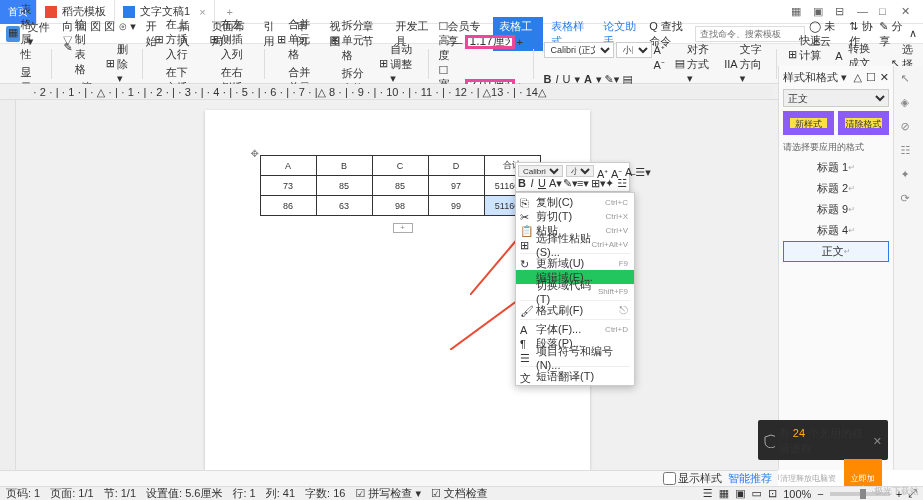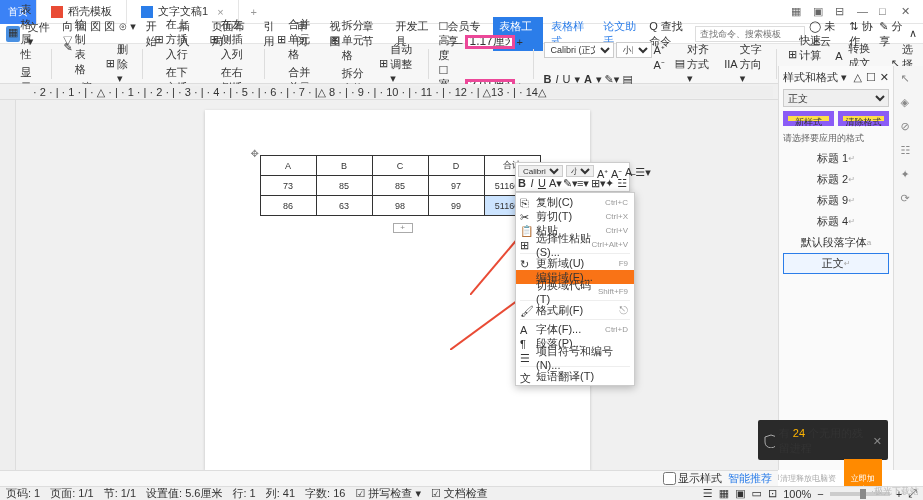--- a/index.html
+++ b/index.html
@@ -1,18 +1,18 @@
 <!DOCTYPE html>
 <html><head>
 <meta charset="utf-8">
 <style>
 *{box-sizing:border-box;margin:0;padding:0;font-family:"Microsoft YaHei",SimSun,sans-serif;font-size:11px;color:#333}
 body{background:#fff;width:923px;height:500px;overflow:hidden;position:relative}
 .titlebar{height:24px;background:#fff;display:flex;align-items:center;border-bottom:1px solid #e5e5e5}
-.tab{height:24px;padding:0 14px;display:flex;align-items:center;gap:5px;border-right:1px solid #e5e5e5;font-size:10px}
+.tab{height:24px;padding:0 8px;display:flex;align-items:center;gap:5px;border-right:1px solid #e5e5e5;font-size:10px}
 .tab.active{background:#fff}
 .tab-icon{width:12px;height:12px;display:inline-block}
 .tab-home{background:#3b82f6;color:#fff;padding:0 8px}
 .tab-red{background:#e94b35}
 .tab-blue{background:#2b7de9}
 .tab-close{color:#999;margin-left:4px}
 .tab-add{padding:0 12px;color:#999}
 .titlebar-right{margin-left:auto;display:flex;gap:8px;padding-right:8px;align-items:center}
 .ti{width:14px;height:14px;display:inline-block;color:#666}
 .menubar{height:20px;display:flex;align-items:center;gap:2px;padding:0 6px;border-bottom:1px solid #e5e5e5;font-size:10px}
@@ -41,31 +41,31 @@
 .addrow{position:absolute;top:113px;left:188px;width:20px;height:10px;border:1px solid #aaa;font-size:8px;text-align:center;line-height:8px;color:#888}
 .anchor{position:absolute;top:38px;left:46px;width:10px;height:10px;color:#888;font-size:10px}
 .arrow1{position:absolute;top:115px;left:265px;width:60px;height:70px;pointer-events:none}
 .arrow2{position:absolute;top:180px;left:245px;width:80px;height:60px;pointer-events:none}
 .mini-toolbar{position:absolute;top:162px;left:515px;width:115px;height:30px;background:#fff;border:1px solid #ccc;box-shadow:0 2px 6px rgba(0,0,0,.2);display:flex;flex-direction:column;padding:2px;font-size:9px}
 .mt-row{display:flex;gap:3px;align-items:center}
 .mt-sel{border:1px solid #ccc;height:12px;font-size:8px;width:45px}
 .mt-btn{width:11px;height:11px;display:inline-block;text-align:center}
 .ctx{position:absolute;top:192px;left:515px;width:120px;background:#fff;border:1px solid #ccc;box-shadow:0 2px 8px rgba(0,0,0,.25);padding:2px 0;font-size:9px}
 .ctx-item{display:flex;align-items:center;height:14px;padding:0 6px 0 20px;position:relative}
-.ctx-item.hl{background:#f97316}
+.ctx-item.hl{background:#22c55e}
 .ctx-ico{position:absolute;left:4px;width:10px;height:10px}
 .ctx-sc{margin-left:auto;color:#999;font-size:8px}
 .ctx-sep{height:1px;background:#eee;margin:2px 4px}
 .ctx-arr{margin-left:auto;color:#999}
 .panel{position:absolute;top:66px;right:30px;width:115px;bottom:30px;background:#fafafa;border-left:1px solid #ddd;padding:4px;font-size:10px}
 .panel-title{display:flex;align-items:center;gap:4px;color:#666;margin-bottom:4px}
 .panel-close{margin-left:auto;display:flex;gap:4px}
 .panel-sel{width:100%;border:1px solid #ccc;height:18px;font-size:10px;margin-bottom:4px}
 .panel-btns{display:flex;gap:4px;margin-bottom:6px}
-.panel-btn{flex:1;border:5px solid #8b5cf6;height:15px;font-size:9px;background:#fde047}
+.panel-btn{flex:1;border:7px solid #8b5cf6;height:24px;font-size:9px;background:#fde047}
 .panel-lbl{color:#666;font-size:9px;margin-bottom:3px}
 .style-item{border:1px solid transparent;padding:2px 4px;font-size:9px;display:flex;justify-content:center;align-items:center}
 .style-item.sel{border:1px solid #2b7de9;background:#eef5ff}
 .style-ret{color:#aaa;font-size:8px}
 .sidebar{position:absolute;top:66px;right:0;width:30px;bottom:30px;background:#f5f5f5;border-left:1px solid #ddd;display:flex;flex-direction:column;align-items:center;gap:8px;padding-top:6px}
 .sb-ico{width:16px;height:16px;color:#888}
 .toast{position:absolute;right:35px;bottom:40px;width:130px;height:40px;background:#2a2a2a;color:#ddd;font-size:9px;padding:6px;border-radius:2px;display:flex;flex-direction:column;gap:3px}
 .toast-top{display:flex;align-items:center;gap:4px}
 .toast-shield{width:14px;height:14px}
 .toast-num{color:#ffb400}
@@ -336,24 +336,20 @@
       <span class="style-ret">↵</span>
     </div>
   <div class="style-item">
       <span>标题 9</span>
       <span class="style-ret">↵</span>
     </div>
   <div class="style-item">
       <span>标题 4</span>
       <span class="style-ret">↵</span>
     </div>
-  <div class="style-item">
-      <span>默认段落字体</span>
-      <span class="style-ret">a</span>
-    </div>
   <div class="style-item sel">
       <span>正文</span>
       <span class="style-ret">↵</span>
     </div>
 </div>
 
 <div class="sidebar">
   <span class="sb-ico">↖</span>
   <span class="sb-ico">◈</span>
   <span class="sb-ico">⊘</span>

